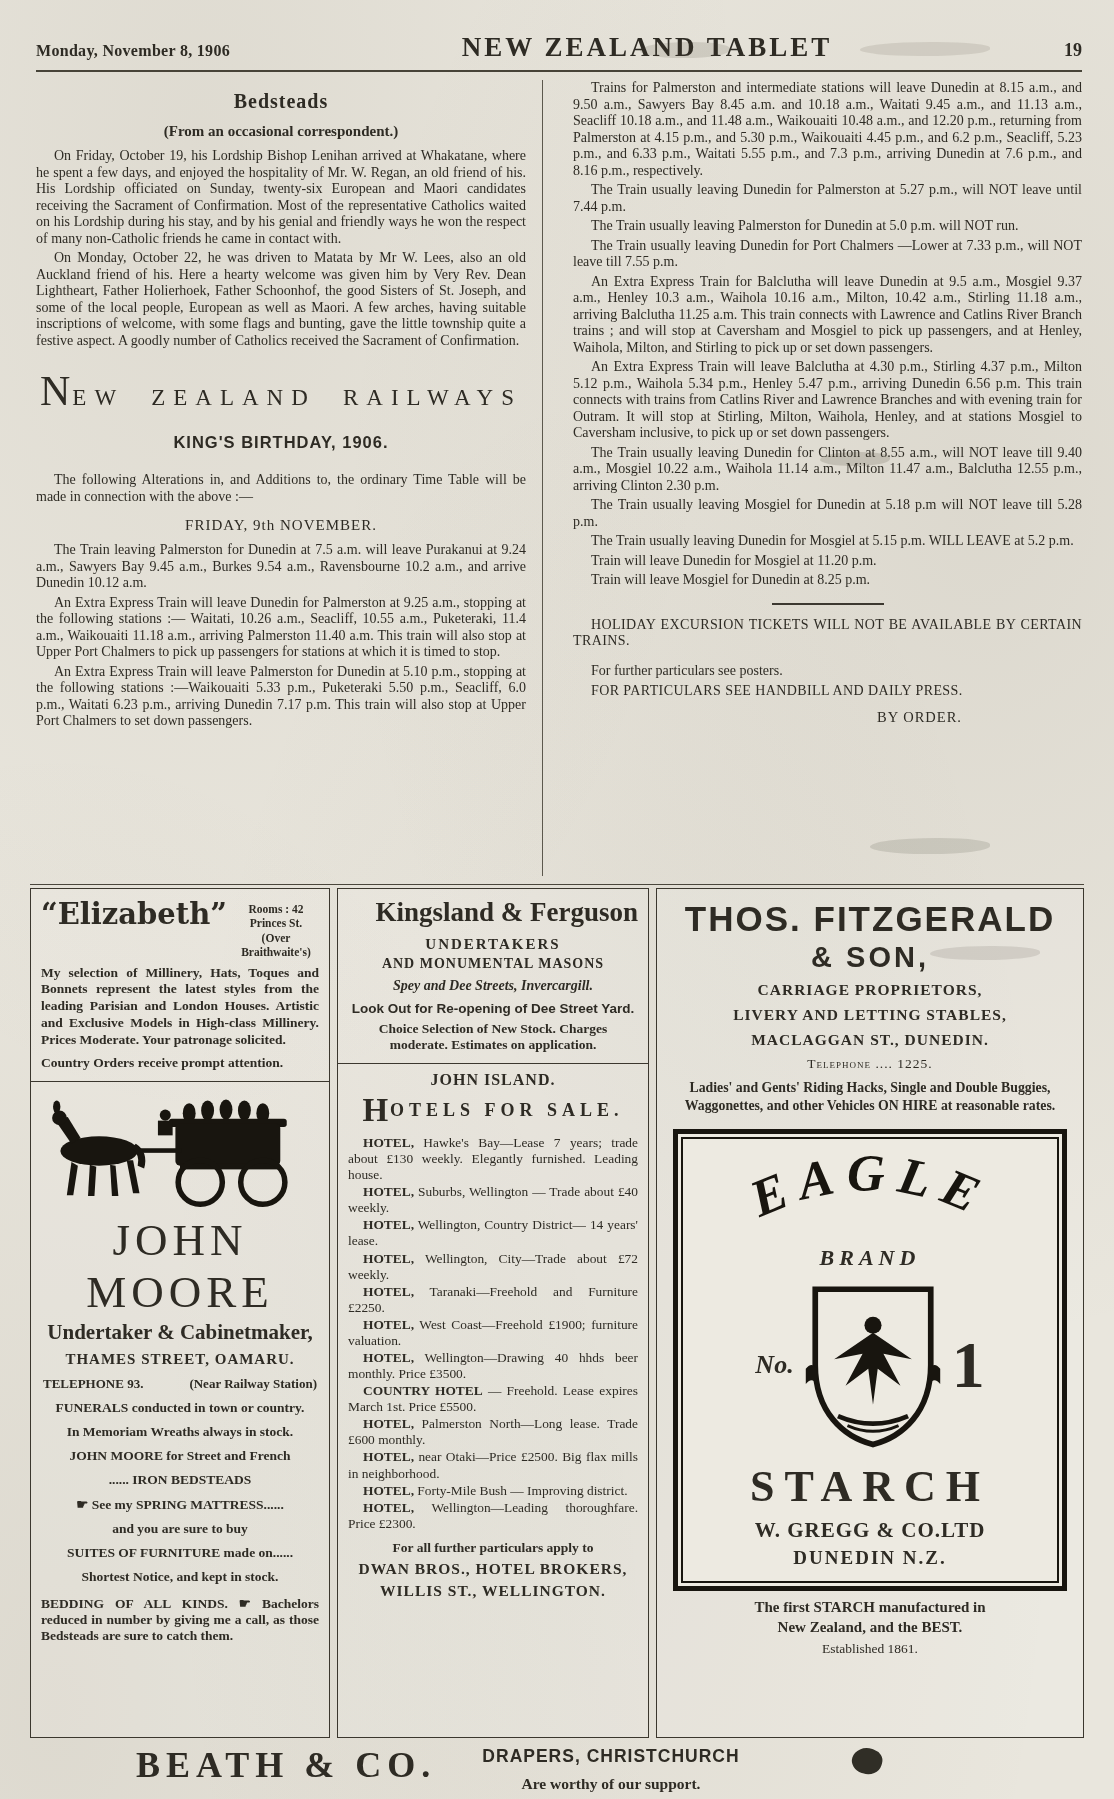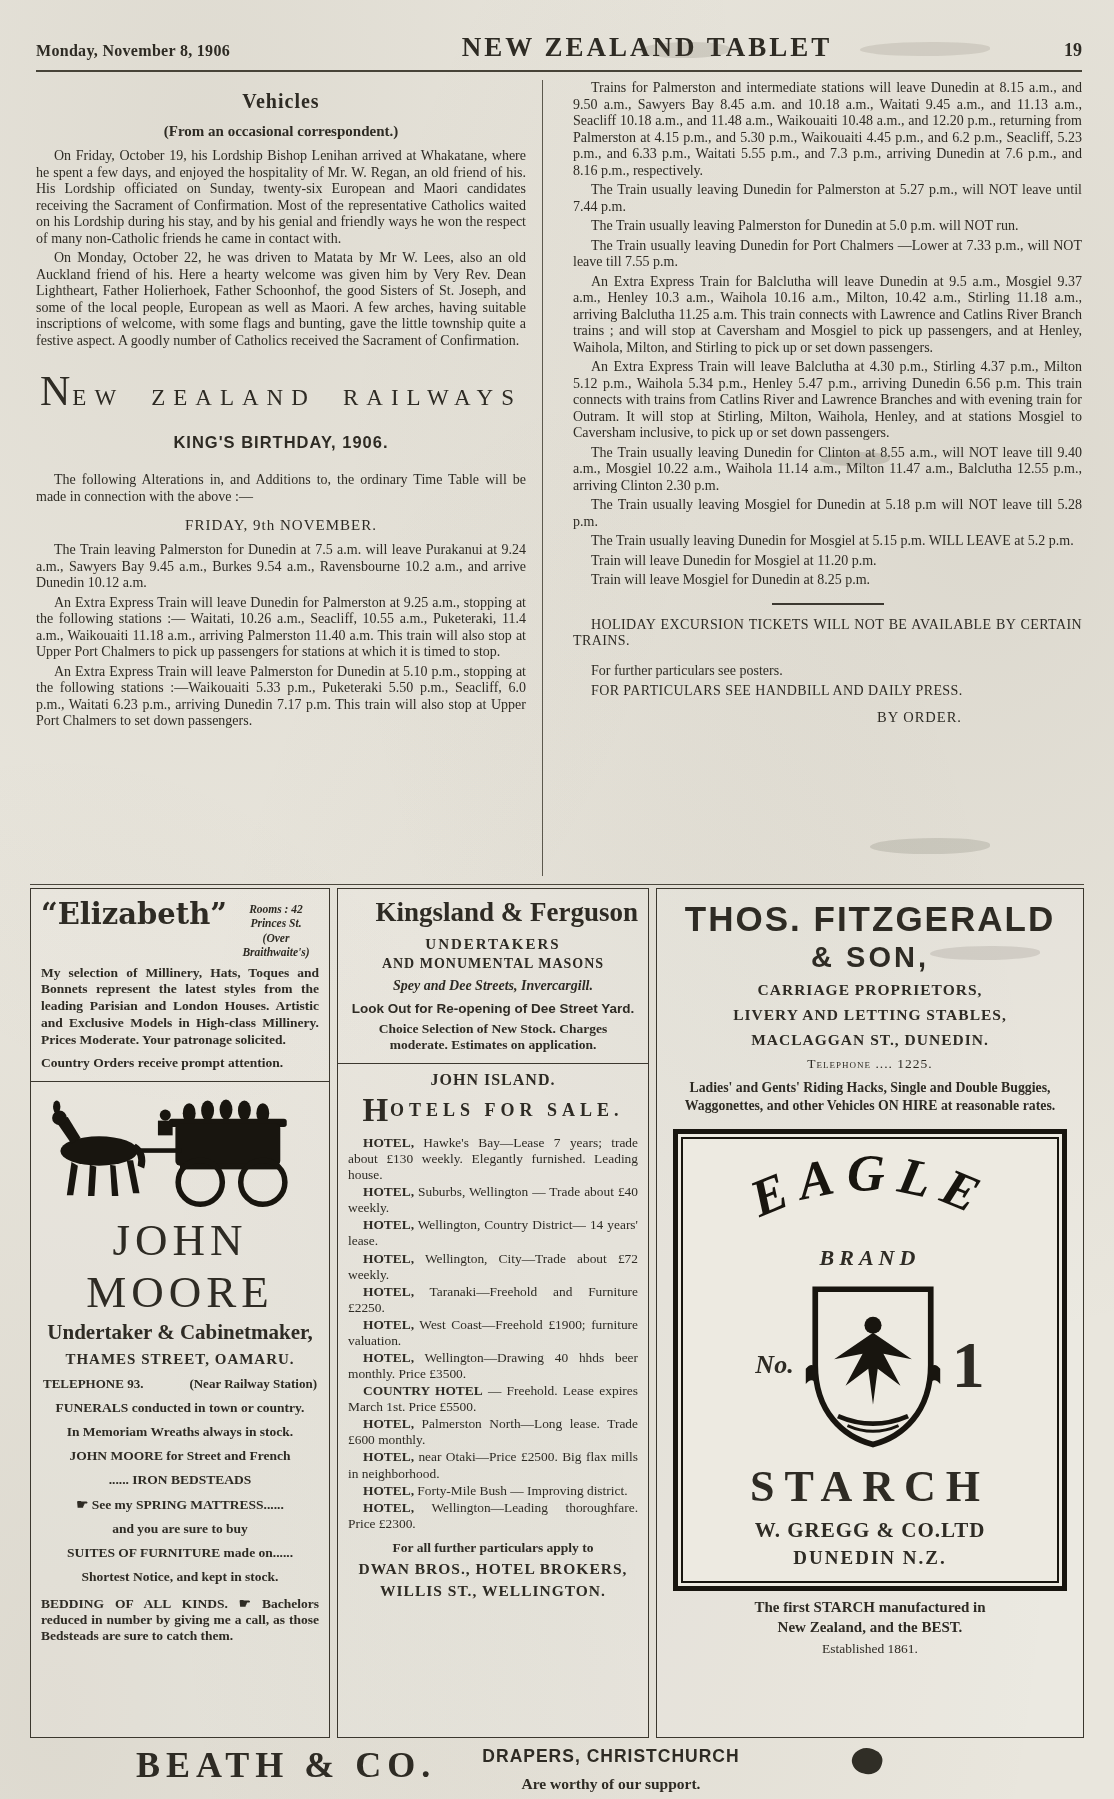--- a/index.html
+++ b/index.html
@@ -45,21 +45,21 @@
   .ads { position:absolute; top:884px; left:30px; right:30px; height:854px; display:flex; gap:7px; border-top:1px solid #4a463c; padding-top:3px; }
   .ad-col { border:1.5px solid #3b372e; background:rgba(255,255,255,.12); }
   .col1 { width:300px; }
   .col2 { width:312px; }
   .col3 { flex:1; }
   .rule-inside { border-bottom:1.5px solid #3b372e; }
   
   .elizabeth { padding:8px 10px 10px; }
   .eliz-head { display:flex; align-items:flex-start; }
   .eliz-name { font-family:"DejaVu Serif", serif; font-size:29px; font-weight:bold; white-space:nowrap; }
-  .eliz-rooms { font-size:11.5px; font-weight:bold; margin-left:6px; padding-top:5px; line-height:1.25; text-align:center;font-style:italic; }
+  .eliz-rooms { font-size:11.5px; font-weight:bold; margin-left:6px; padding-top:5px; line-height:1.25; text-align:center; }
   .eliz-body { font-size:13.5px; font-weight:bold; line-height:1.25; text-align:justify; margin-top:5px; }
   .eliz-foot { font-size:13.5px; font-weight:bold; margin-top:6px; }
   
   .john-moore { padding:4px 8px; text-align:center; }
   .hearse { margin:4px auto 0; display:block; }
   .jm-name { font-size:45px; letter-spacing:5px; margin-top:2px; font-weight:500; }
   .jm-trade { font-size:21px; font-weight:bold; margin-top:2px; }
   .jm-street { font-size:15px; font-weight:bold; letter-spacing:1px; margin-top:6px; }
   .jm-telrow { display:flex; justify-content:space-between; font-size:13px; font-weight:bold; margin-top:8px; padding:0 4px; }
   .jm-line { font-size:13.5px; font-weight:bold; margin-top:8px; }
@@ -122,21 +122,21 @@
 
   <header class="masthead">
     <span class="m-date">Monday, November 8, 1906</span>
     <span class="m-title">NEW ZEALAND TABLET</span>
     <span class="m-page">19</span>
   </header>
 
   <div class="main">
 
     <div class="col-left">
-      <h2 class="art-title">Vehicles</h2>
+      <h2 class="art-title">Bedsteads</h2>
       <div class="art-byline">(From an occasional correspondent.)</div>
       <p class="body">On Friday, October 19, his Lordship Bishop Lenihan arrived at Whakatane, where he spent a few days, and enjoyed the hospitality of Mr. W. Regan, an old friend of his. His Lordship officiated on Sunday, twenty-six European and Maori candidates receiving the Sacrament of Confirmation. Most of the representative Catholics waited on his Lordship during his stay, and by his genial and friendly ways he won the respect of many non-Catholic friends he came in contact with.</p>
       <p class="body">On Monday, October 22, he was driven to Matata by Mr W. Lees, also an old Auckland friend of his. Here a hearty welcome was given him by Very Rev. Dean Lightheart, Father Holierhoek, Father Schoonhof, the good Sisters of St. Joseph, and some of the local people, European as well as Maori. A few arches, having suitable inscriptions of welcome, with some flags and bunting, gave the little township quite a festive aspect. A goodly number of Catholics received the Sacrament of Confirmation.</p>
 
       <div class="rail-head">
         <span class="rh-word"><span class="bigcap">N</span><span>EW</span></span>
         <span class="rh-word">ZEALAND</span>
         <span class="rh-word">RAILWAYS</span>
       </div>
       <div class="kings">KING'S BIRTHDAY, 1906.</div>

